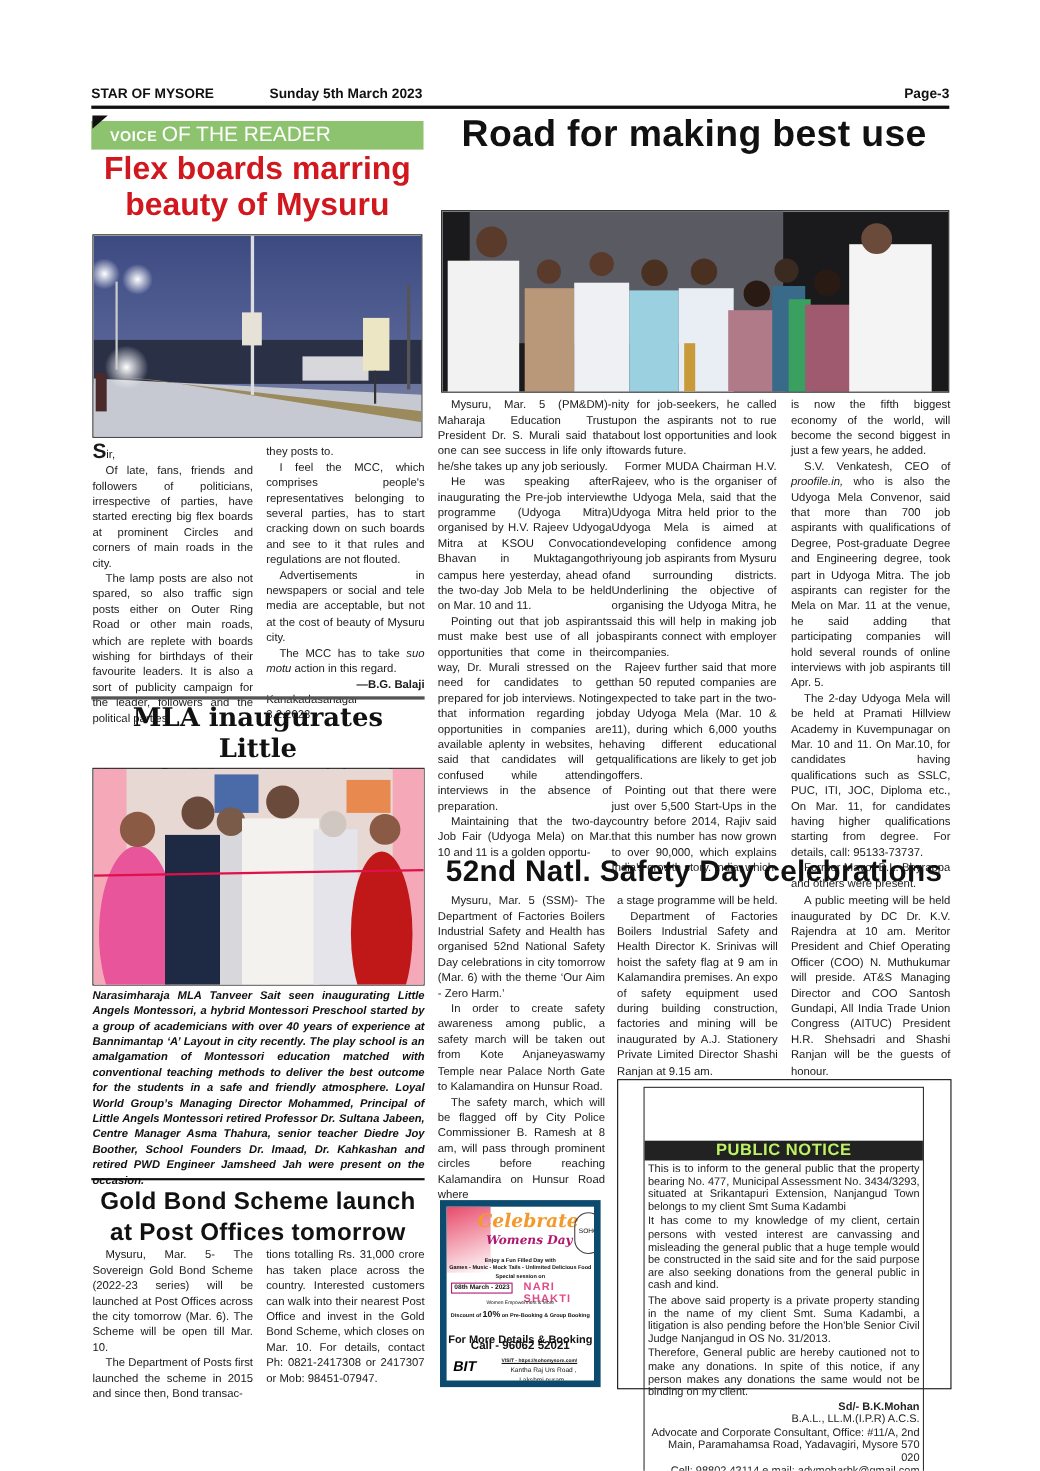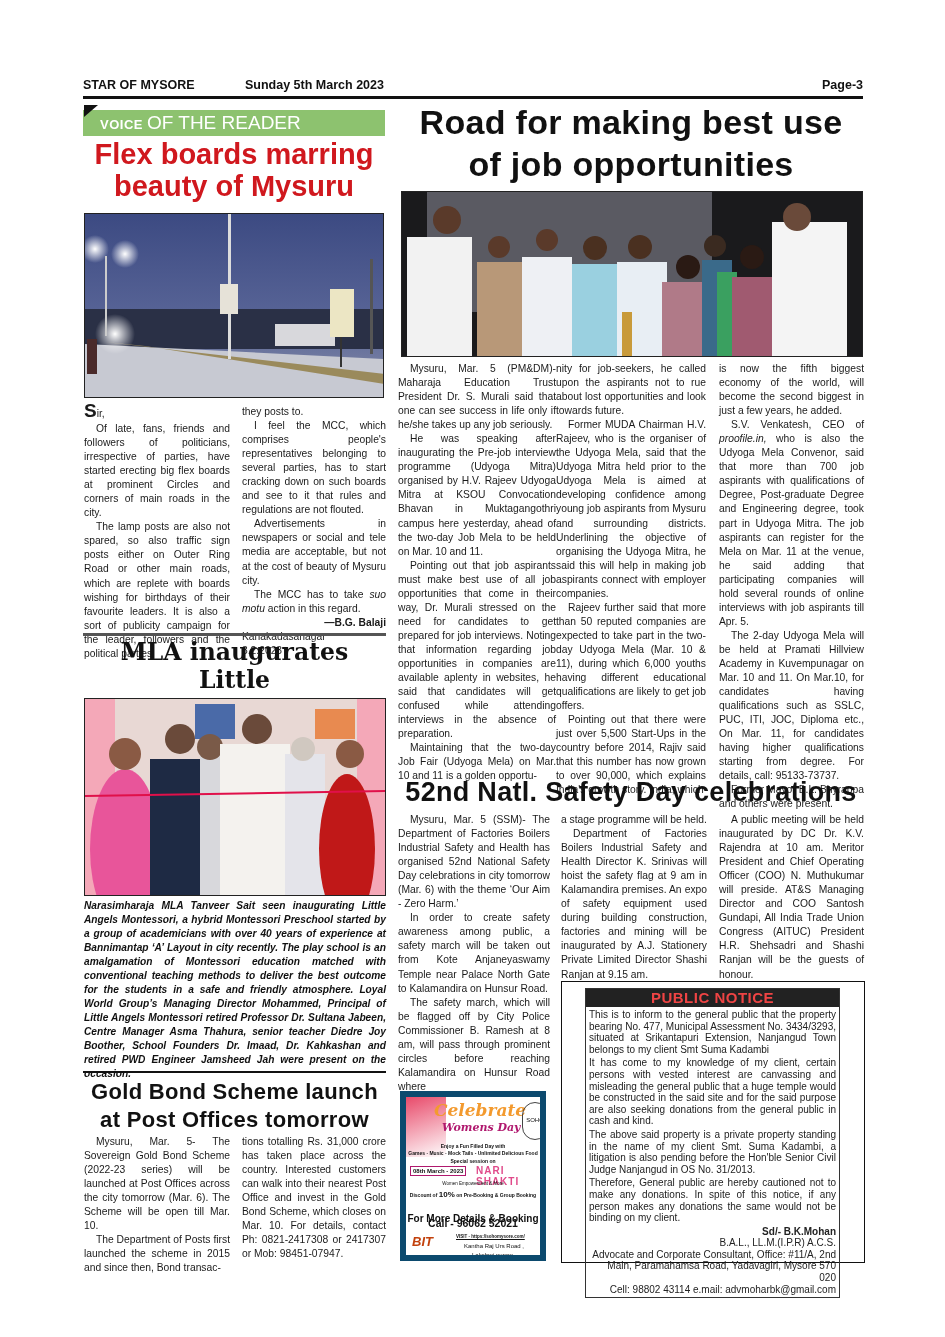--- a/index.html
+++ b/index.html
@@ -16,21 +16,21 @@
   .photo { overflow: hidden; }
   .body-text { font-size: 10.3px; line-height: 14.05px; text-align: justify; color: #1a1a1a; }
   .body-text p { text-indent: 12px; }
   .dropcap { font-weight: bold; font-size: 19px; }
   .sig { text-align: right; font-weight: bold; }
   .hr-gray { background: #555; height: 3px; }
   .h-serif { font-family: "DejaVu Serif", "Liberation Serif", serif; font-weight: bold; text-align: center; color: #111; }
   .caption { font-style: italic; font-weight: bold; font-size: 10.2px; line-height: 14px; text-align: justify; color: #111; }
   .h-black { font-weight: 900; text-align: center; color: #111; letter-spacing: .3px; }
   .notice-box { border: 1.5px solid #111; }
-  .pn-title { background: #222; color: #ef4444; text-align: center; font-weight: 900; font-size: 15px; letter-spacing: .5px; height: 18px; line-height: 18px; }
+  .pn-title { background: #222; color: #bef264; text-align: center; font-weight: 900; font-size: 15px; letter-spacing: .5px; height: 18px; line-height: 18px; margin-top: 48px; }
   .pn-body { font-size: 10px; line-height: 11.6px; text-align: justify; color: #222; }
   .pn-body p { margin-bottom: 2px; }
   .ad { border: 6px solid #0c4a6e; background: #fff; overflow: hidden; }
 </style>
 </head>
 <body>
 
 <div class="abs masthead">
   <span style="left:0">STAR OF MYSORE</span>
   <span style="left:162px">Sunday 5th March 2023</span>
@@ -130,21 +130,20 @@
 <div class="abs body-text" style="left:84px; top:1135px; width:146px;">
   <p>Mysuru, Mar. 5- The Sovereign Gold Bond Scheme (2022-23 series) will be launched at Post Offices across the city tomorrow (Mar. 6). The Scheme will be open till Mar. 10.</p>
   <p>The Department of Posts first launched the scheme in 2015 and since then, Bond transac-</p>
 </div>
 <div class="abs body-text" style="left:242px; top:1135px; width:144px;">
   <div>tions totalling Rs. 31,000 crore has taken place across the country. Interested customers can walk into their nearest Post Office and invest in the Gold Bond Scheme, which closes on Mar. 10. For details, contact Ph: 0821-2417308 or 2417307 or Mob: 98451-07947.</div>
 </div>
 
 <div class="abs h-black" style="left:398px; top:101px; width:466px; font-size:34px; line-height:42px; font-weight:900;">
   <div>Road for making best use</div>
-  <div>of job opportunities</div>
 </div>
 <div class="abs photo" style="left:401px; top:191px; width:462px; height:166px; border:1px solid #222;">
   <svg width="462" height="166" viewBox="0 0 462 166">
     <rect width="462" height="166" fill="#1a1a1c"></rect>
     <rect x="25" y="0" width="285" height="120" fill="#5a5a62"></rect>
     <g>
       <rect x="5" y="45" width="65" height="121" fill="#f2f2f2"></rect>
         <circle cx="45" cy="28" r="14" fill="#5a3a2a"></circle>
       <rect x="75" y="70" width="45" height="96" fill="#b89878"></rect>
         <circle cx="97" cy="55" r="11" fill="#5a3a2a"></circle>
@@ -207,21 +206,21 @@
   <div style="position:absolute; left:116px; top:5px; width:26px; height:38px; border:1px solid #444; border-radius:13px; font-size:6px; text-align:center; padding-top:14px;"><span>SOHO</span></div>
   <div style="position:absolute; left:0; top:46px; width:100%; text-align:center; font-size:5px; font-weight:bold;">Enjoy a Fun Filled Day with</div>
   <div style="position:absolute; left:0; top:53px; width:100%; text-align:center; font-size:5px; font-weight:bold;">Games - Music - Mock Tails - Unlimited Delicious Food</div>
   <div style="position:absolute; left:0; top:61px; width:100%; text-align:center; font-size:5px; font-weight:bold;">Special session on</div>
   <div style="position:absolute; left:4px; top:69px; border:1px solid #b0186e; font-size:6px; font-weight:bold; padding:1px 2px;">08th March - 2023</div>
   <div style="position:absolute; left:70px; top:68px; font-size:10px; color:#e04a8a; font-weight:bold; letter-spacing:1px;">NARI SHAKTI</div>
   <div style="position:absolute; left:0; top:84px; width:100%; text-align:center; font-size:4.5px;">Women Empowerment &amp; More</div>
   <div style="position:absolute; left:0; top:93px; width:100%; text-align:center; font-size:5px; font-weight:bold;"><span>Discount of </span><span style="font-size:8px;">10%</span><span> on Pre-Booking &amp; Group Booking</span></div>
   <div style="position:absolute; left:0; top:116px; width:100%; text-align:center; font-size:10px; font-weight:bold;">For More Details &amp; Booking</div>
   <div style="position:absolute; left:0; top:120px; width:100%; text-align:center; font-size:10.5px; font-weight:bold;">Call - 96062 52021</div>
-  <div style="position:absolute; left:6px; top:137px; font-size:13px; font-weight:900; font-style:italic; color:#c2410c;">BIT</div>
+  <div style="position:absolute; left:6px; top:137px; font-size:13px; font-weight:900; font-style:italic; color:#000000;">BIT</div>
   <div style="position:absolute; left:50px; top:137px; font-size:4.5px; font-weight:bold; text-decoration:underline;">VISIT - https://sohomysore.com/</div>
   <div style="position:absolute; left:58px; top:146px; font-size:6px;">Kantha Raj Urs Road ,</div>
   <div style="position:absolute; left:66px; top:155px; font-size:6px;">Lakshmi puram</div>
 </div>
 
 <div class="abs notice-box" style="left:561px; top:981px; width:304px; height:282px;"></div>
 <div class="abs" style="left:585px; top:988px; width:255px; border:1px solid #333;">
   <div class="pn-title">PUBLIC NOTICE</div>
   <div class="pn-body" style="padding:2px 3px;">
     <p>This is to inform to the general public that the property bearing No. 477, Municipal Assessment No. 3434/3293, situated at Srikantapuri Extension, Nanjangud Town belongs to my client Smt Suma Kadambi</p>

